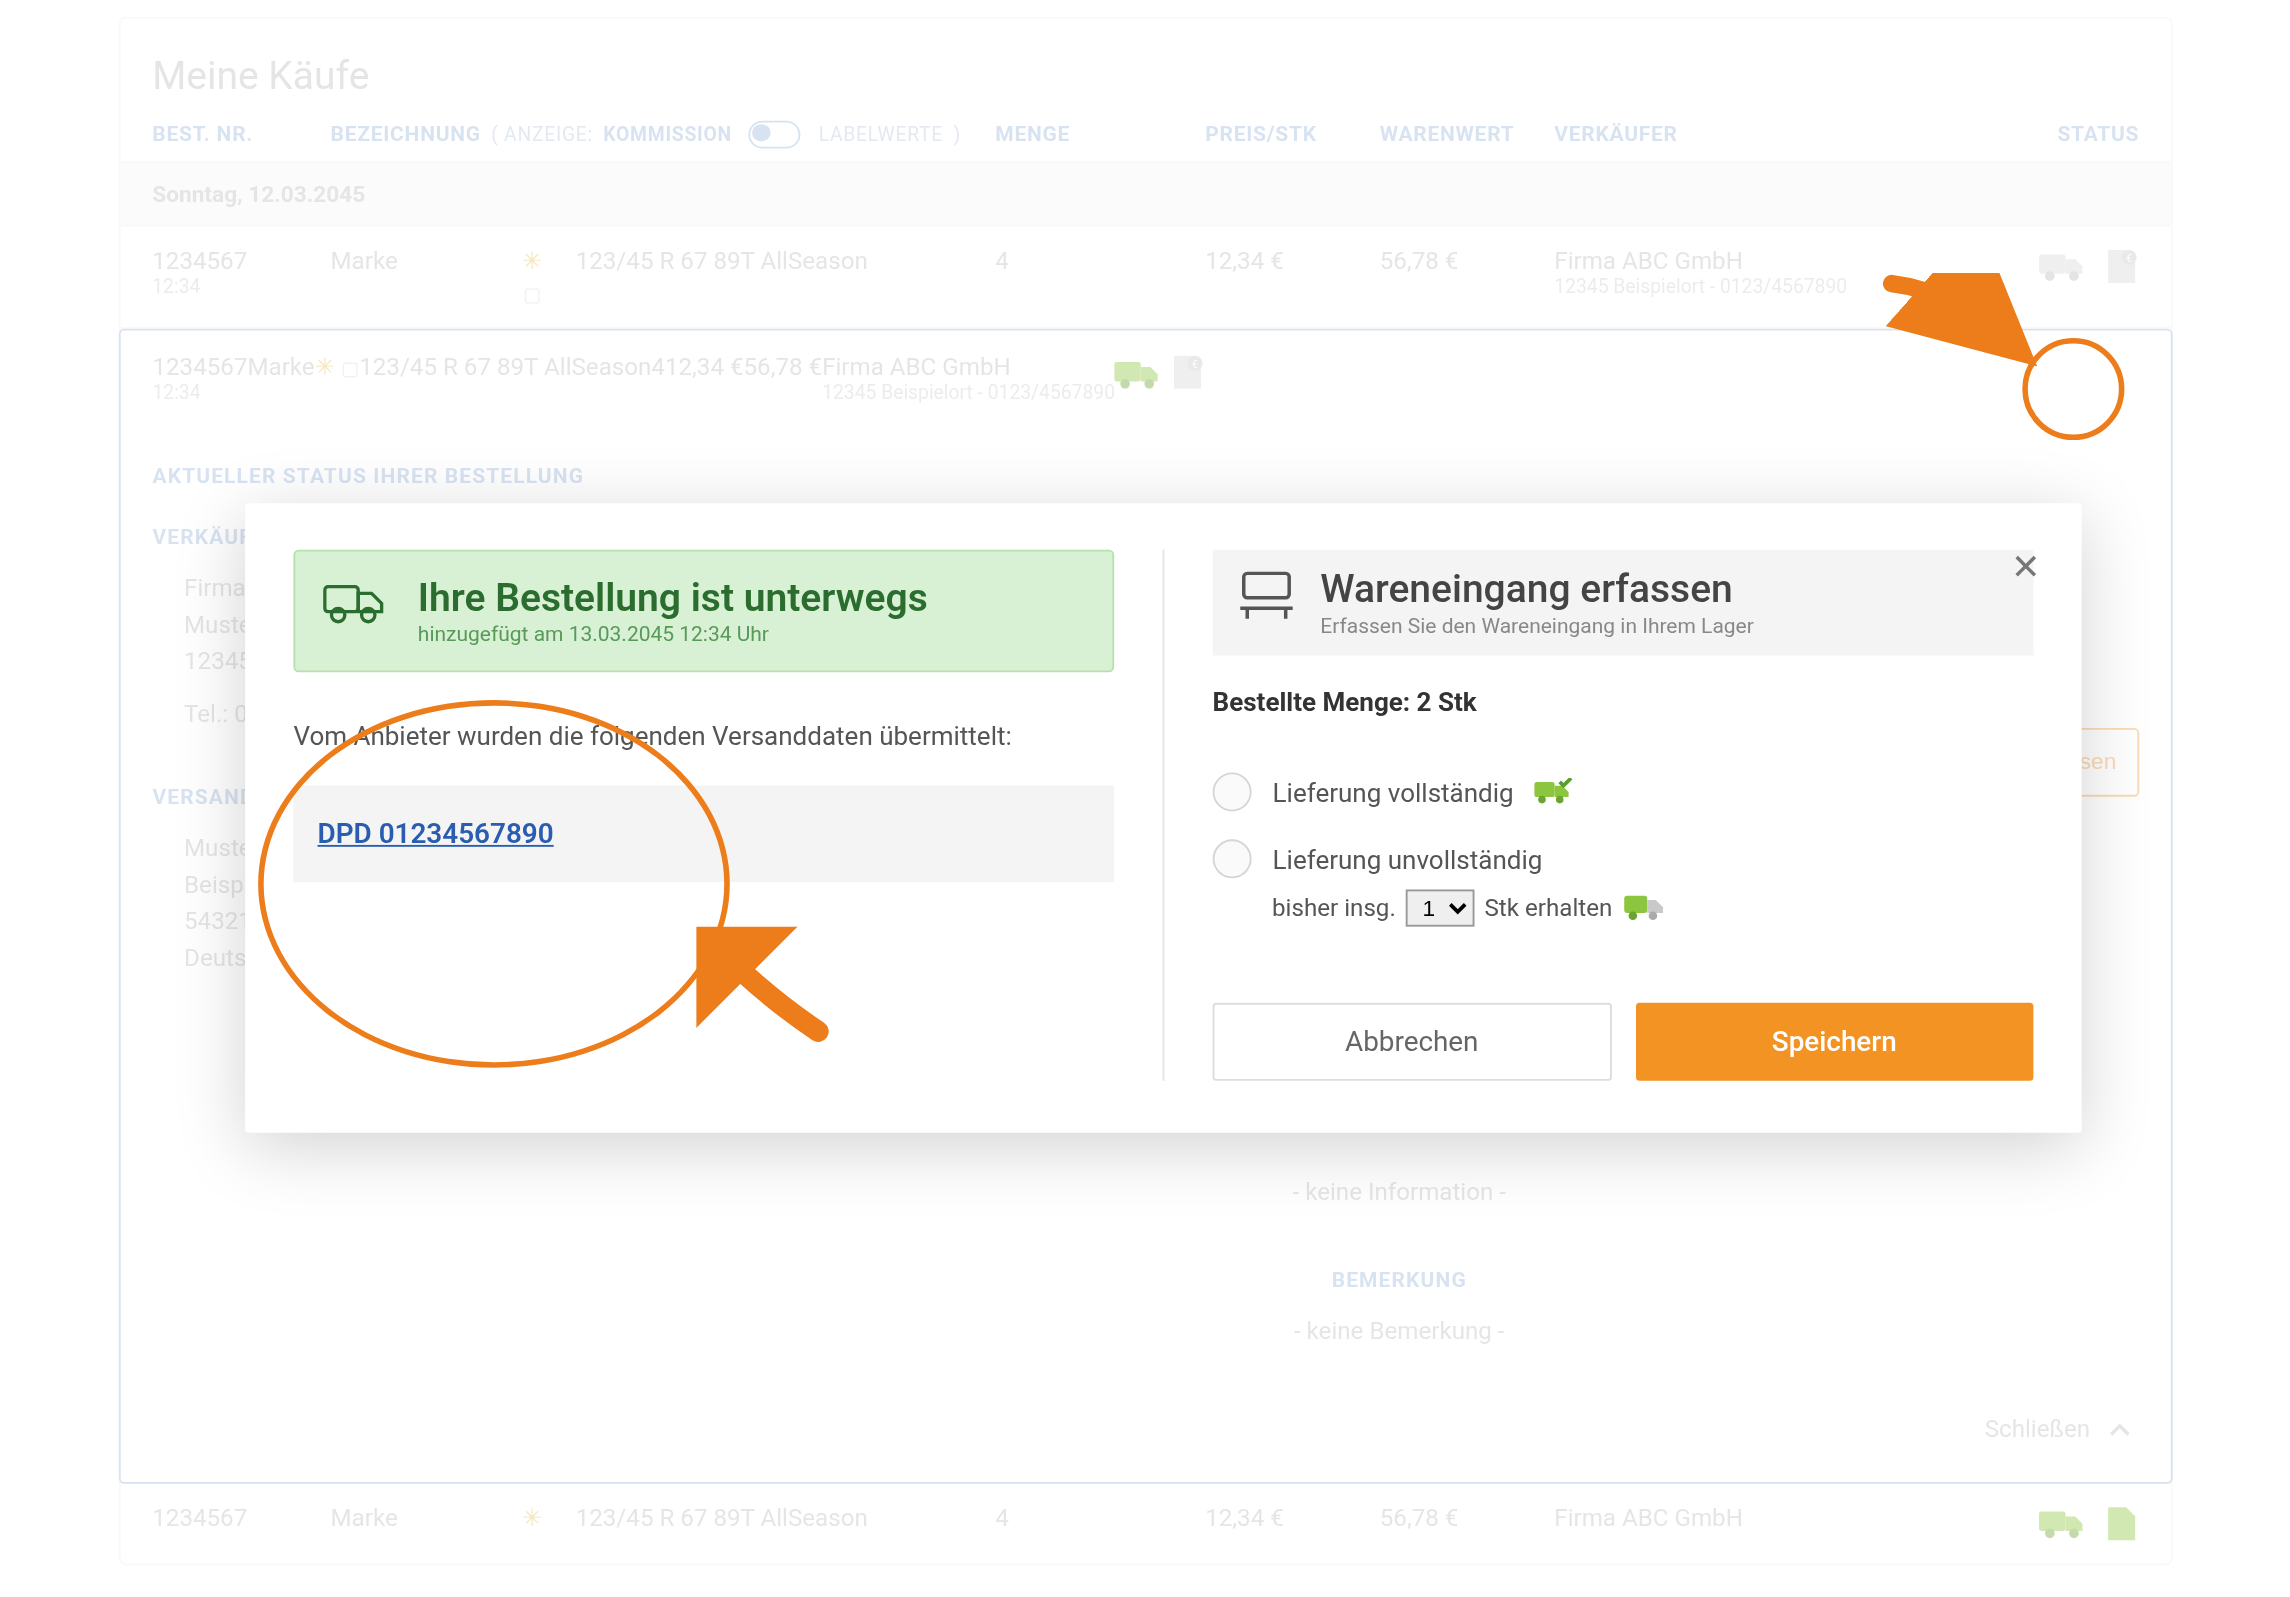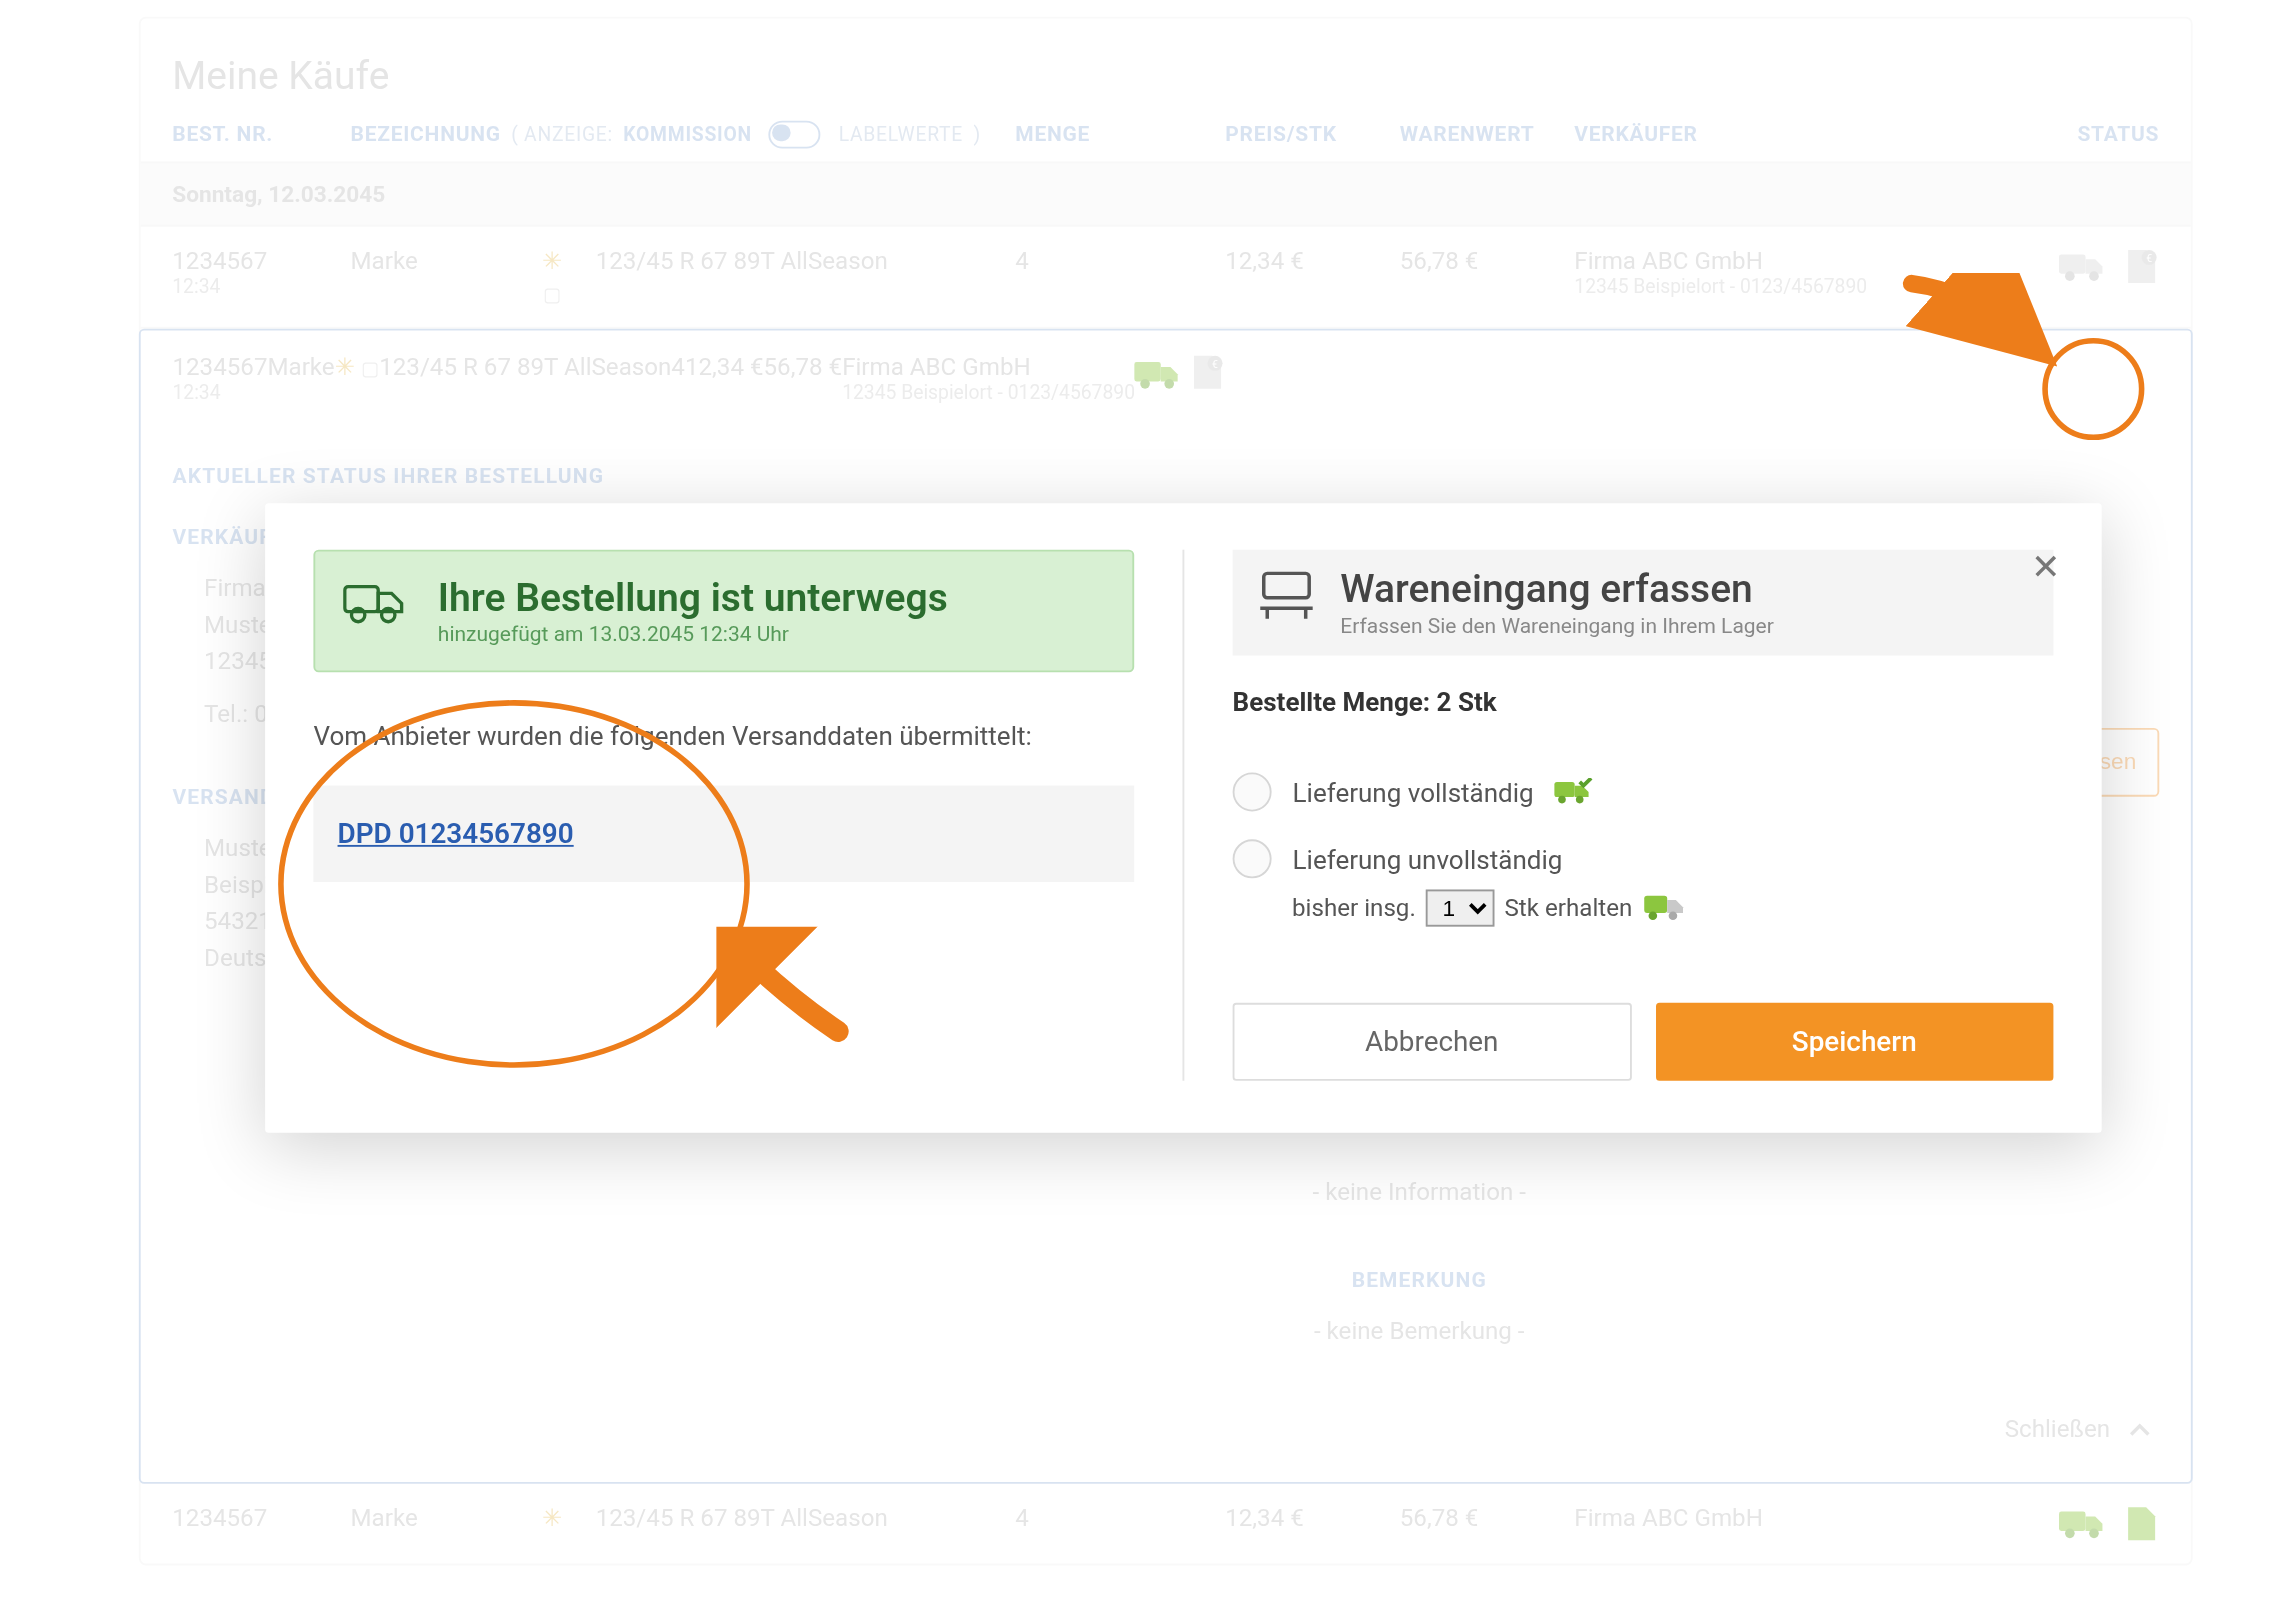--- a/index.html
+++ b/index.html
@@ -7,21 +7,20 @@
       font-family: -apple-system, BlinkMacSystemFont, "Segoe UI", Roboto, Helvetica, Arial, sans-serif;
       background: #fff;
       color: #4a4a4a;
       font-size: 13px;
     }
     .page {
       width: 2186px;
       height: 1598px;
       position: relative;
       overflow: hidden;
-      margin-left: 20px;
     }
     .inner {
       transform: scale(1.857);
       transform-origin: top left;
       width: 1234px;
       height: 861px;
       position: relative;
     }
     .container {
       position: absolute;

